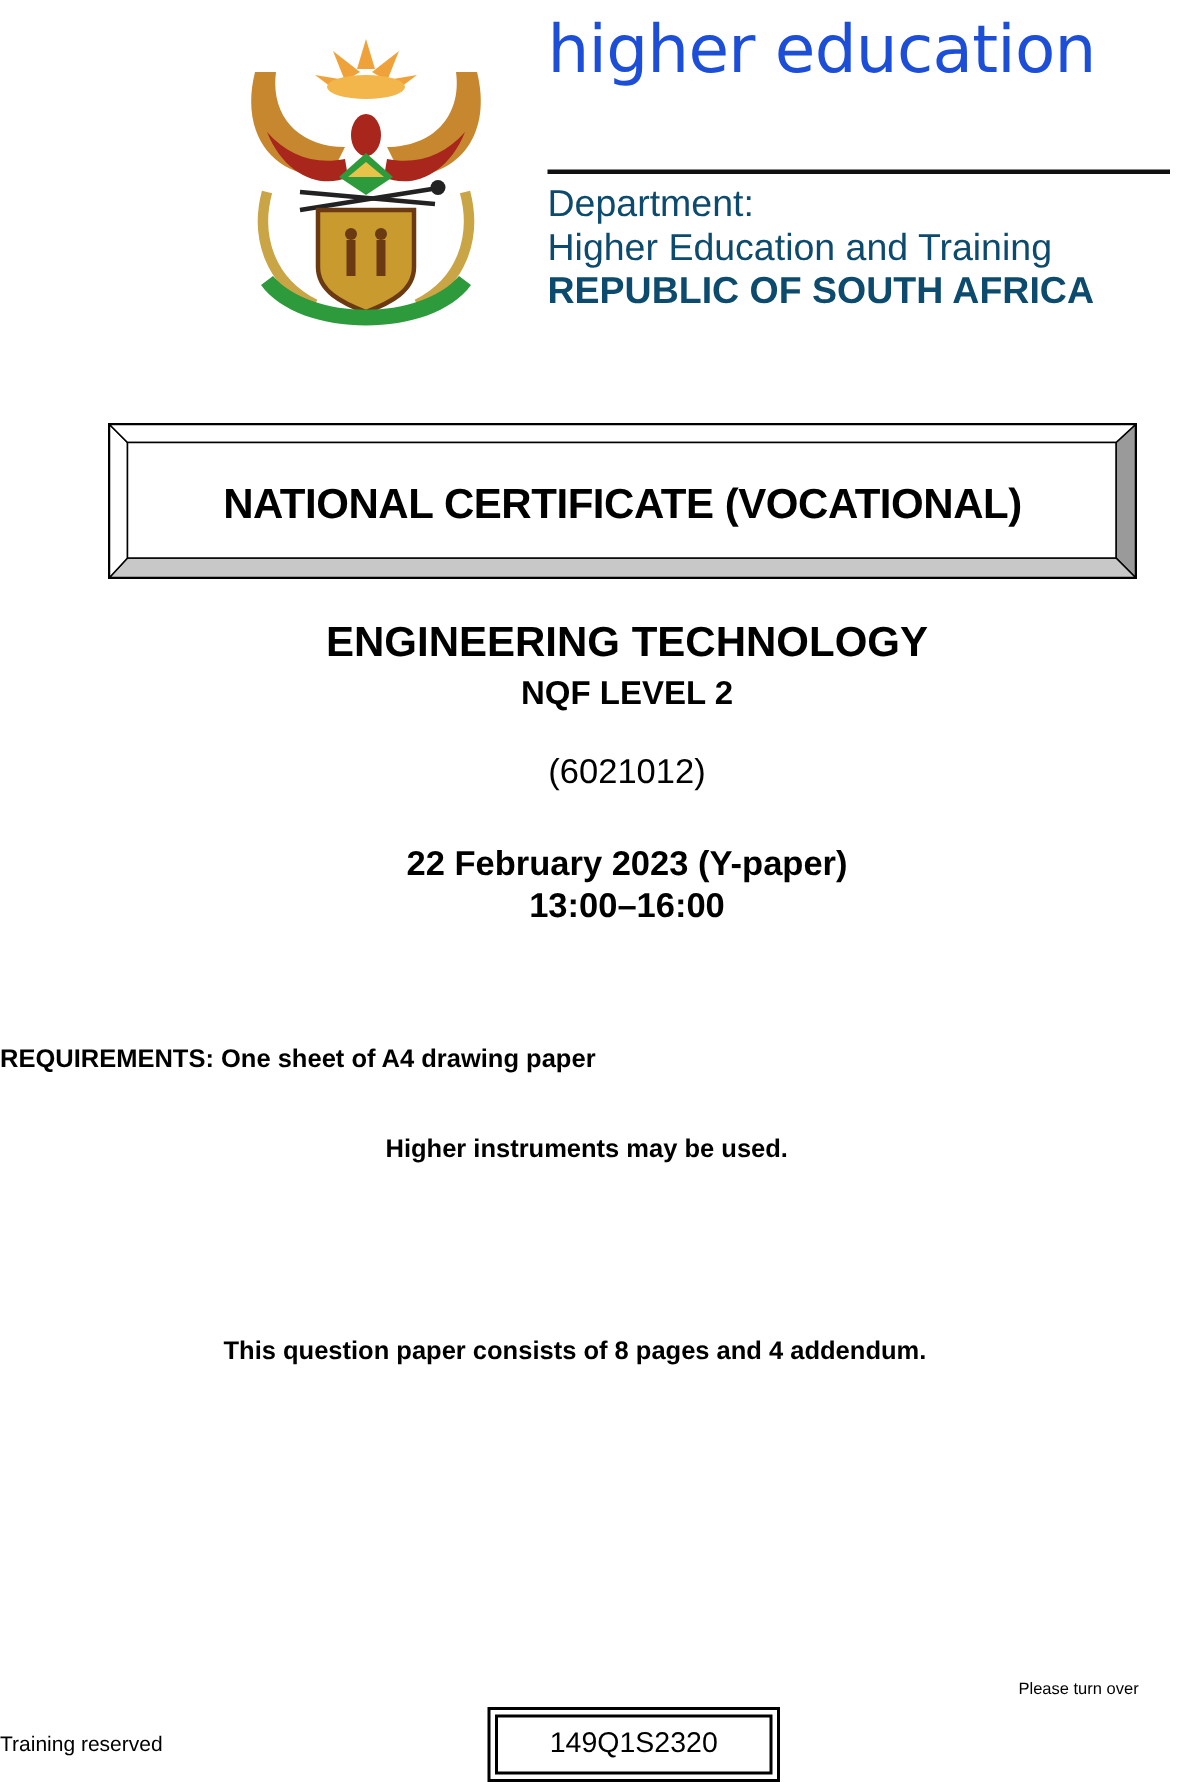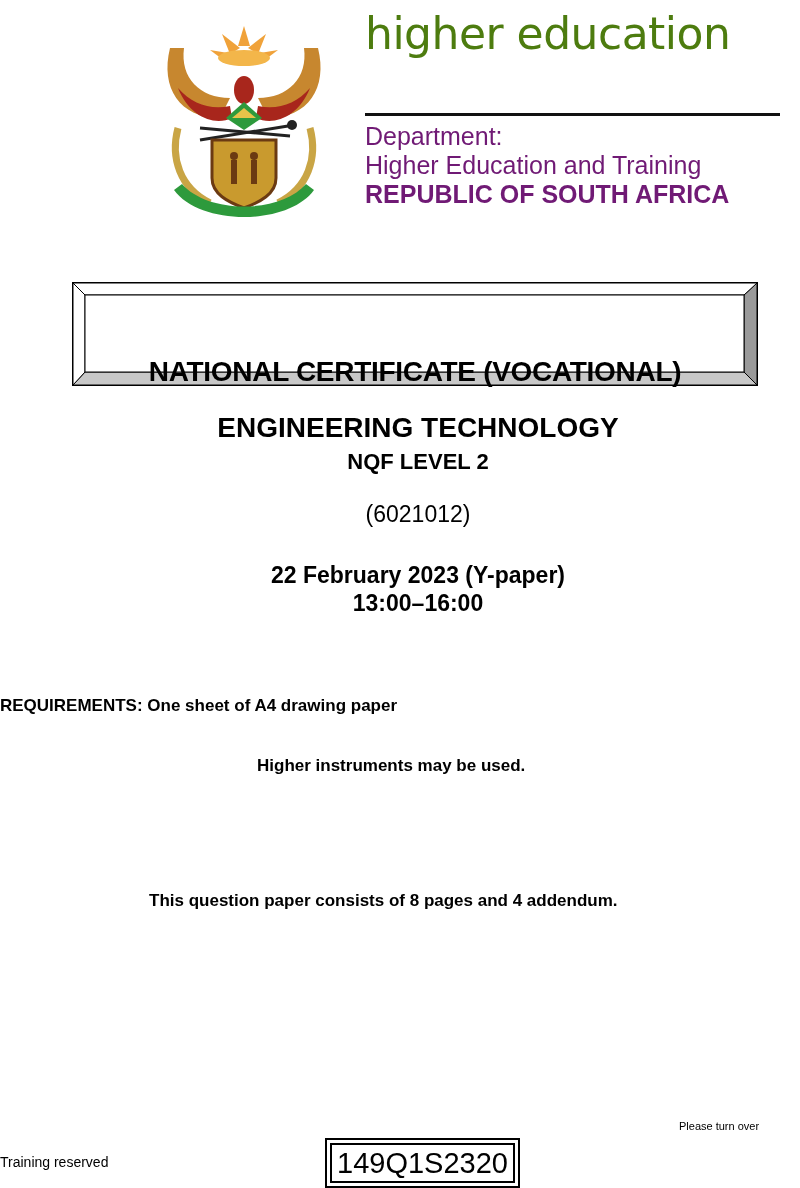--- a/index.html
+++ b/index.html
@@ -4,48 +4,48 @@
   <style>
     html, body { margin: 0; padding: 0; background: #ffffff; }
     body {
       width: 800px; height: 1188px; position: relative; overflow: hidden;
       font-family: "Liberation Sans", sans-serif; color: #000;
     }
     .abs { position: absolute; }
     .crest { left: 160px; top: 18px; width: 168px; height: 205px; }
     .logo-title {
       left: 365px; top: 12px; font-family: "DejaVu Sans", sans-serif;
-      font-size: 44px; line-height: 44px; letter-spacing: -0.5px; color: #4d7c0f;
+      font-size: 44px; line-height: 44px; letter-spacing: -0.5px; color: #1d4ed8;
     }
     .logo-rule { left: 365px; top: 113px; width: 415px; height: 3px; background: #111; }
-    .dept { left: 365px; top: 122px; font-size: 25px; line-height: 29px; color: #701a75; }
+    .dept { left: 365px; top: 122px; font-size: 25px; line-height: 29px; color: #0c4a6e; }
     .dept .bold { font-weight: bold; }
     .bevel { left: 72px; top: 282px; width: 686px; height: 104px; }
     .bevel-text {
       left: 72px; top: 320px; width: 686px; text-align: center;
-      font-weight: bold; font-size: 28px; letter-spacing: -0.3px; margin-top: 36px;
+      font-weight: bold; font-size: 28px; letter-spacing: -0.3px;
     }
     .center { left: 0; width: 836px; text-align: center; }
     .subject { top: 412px; font-size: 28px; font-weight: bold; }
     .level { top: 449px; font-size: 22px; font-weight: bold; }
     .code { top: 501px; font-size: 23px; }
     .date { top: 562px; font-size: 23px; font-weight: bold; }
     .time { top: 590px; font-size: 23px; font-weight: bold; }
     .req { left: 0; top: 696px; font-size: 17px; font-weight: bold; text-align: center; }
     .instr { left: 257px; top: 756px; font-size: 17px; font-weight: bold; }
     .pages { left: 149px; top: 891px; font-size: 17px; font-weight: bold; }
     .copyright { left: 0; top: 1154px; font-size: 14px; }
     .codebox {
       left: 325px; top: 1138px; width: 195px; height: 50px;
       border: 2px solid #000; box-sizing: border-box; padding: 3px;
     }
     .codebox-inner {
       width: 100%; height: 100%; border: 2px solid #000; box-sizing: border-box;
       display: flex; align-items: center; justify-content: center;
-      font-size: 29px;
+      font-size: 19px;
     }
     .turnover { left: 679px; top: 1120px; font-size: 11px; }
   </style>
 </head>
 <body>
 
 <div class="abs crest">
   <svg width="168" height="205" viewBox="0 0 168 205">
 
     <g fill="#f0a23a">

